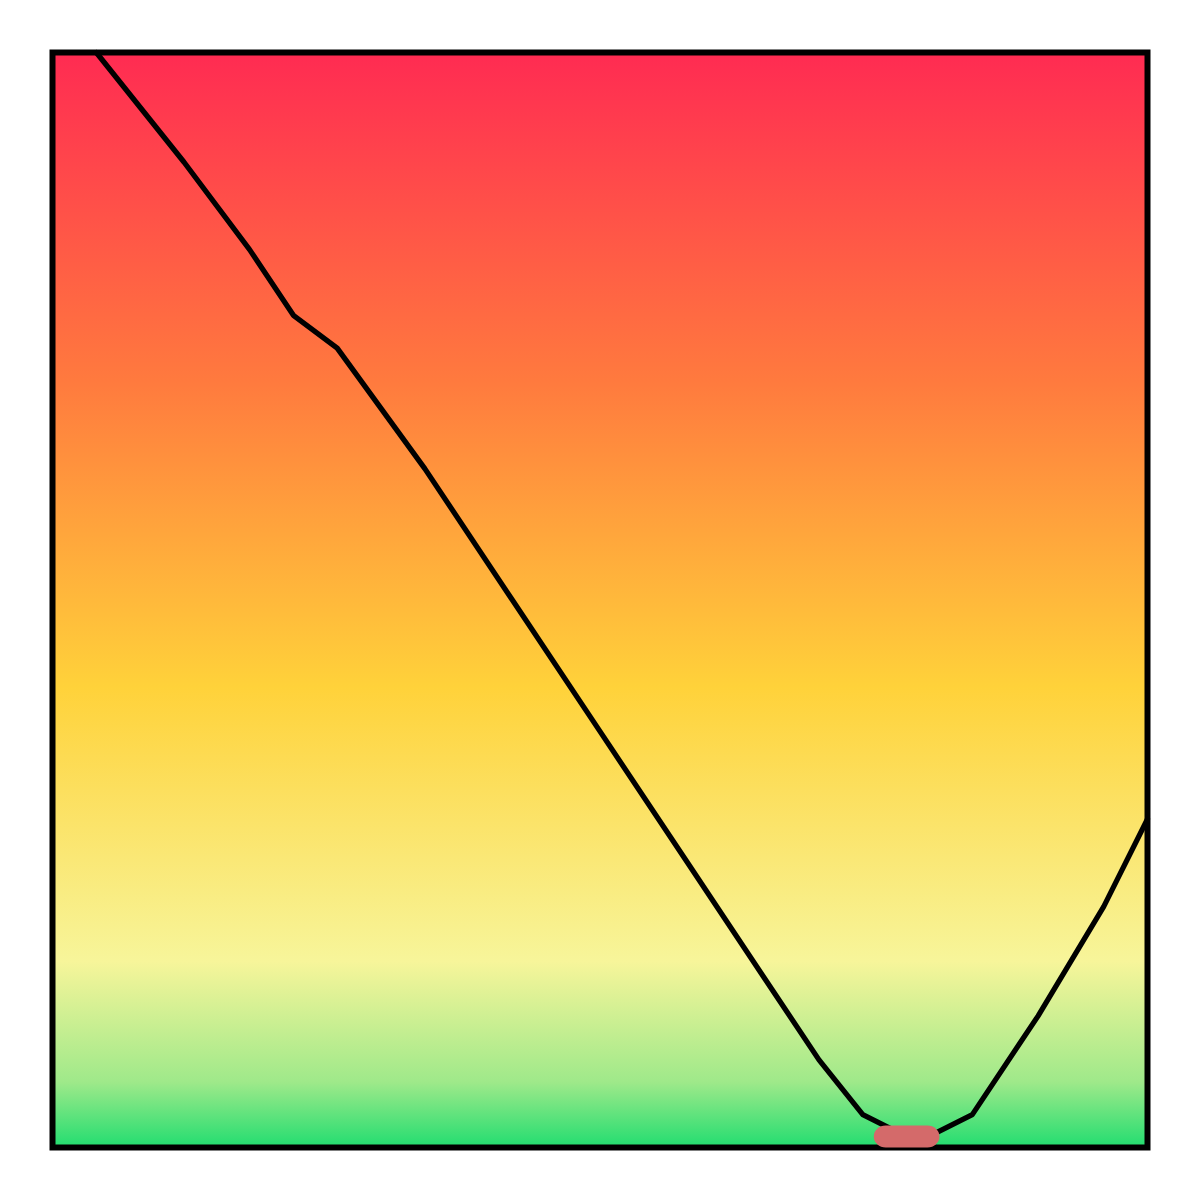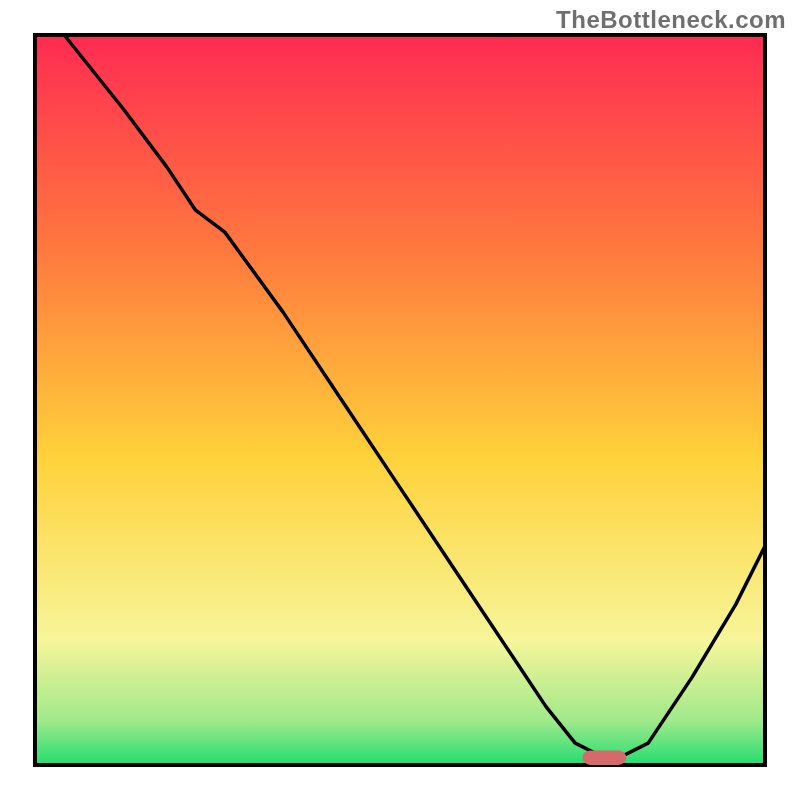--- a/index.html
+++ b/index.html
@@ -51,14 +51,13 @@
 
     <rect id="plot-bg" x="35" y="35" width="730" height="730" fill="url(#bg-grad)"></rect>
 
     <rect x="35" y="35" width="730" height="730" fill="none" stroke="#000000" stroke-width="4"></rect>
 
     <path id="curve-path" fill="none" stroke="#000000" stroke-width="3.5" stroke-linecap="round" stroke-linejoin="round" d="M64.2 35.0 L122.6 108.0 L166.4 166.4 L195.6 210.2 L224.8 232.1 L283.2 312.4 L341.6 400.0 L400.0 487.6 L458.4 575.2 L516.8 662.8 L546.0 706.6 L575.2 743.1 L604.4 757.7 L619.0 757.7 L648.2 743.1 L692.0 677.4 L735.8 604.4 L765.0 546.0 "></path>
 
     <rect id="marker-rect" rx="8" ry="8" fill="#d46a6a" x="582.5" y="750.4" width="43.8" height="14.6"></rect>
   </svg>
 
-  <div class="watermark">TheBottleneck.com</div>
 </div>
 
 </body></html>

